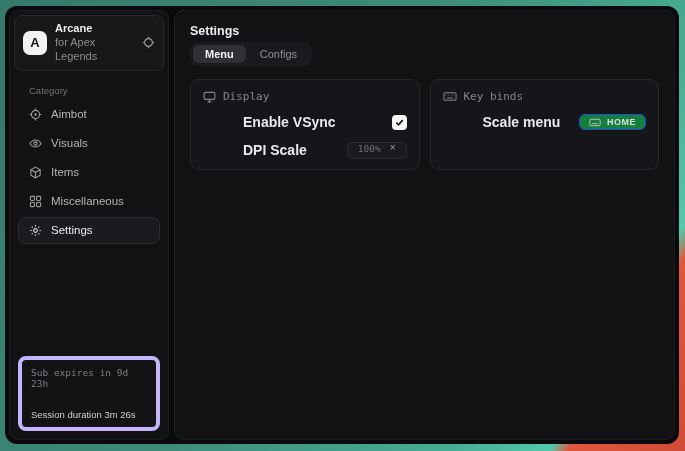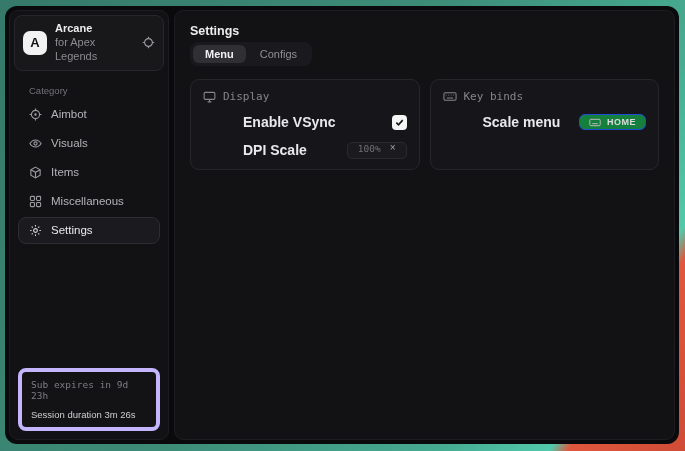--- a/index.html
+++ b/index.html
@@ -45,21 +45,21 @@
   }
   .nav-item .ic { display: flex; color: #9a9a9e; }
   .nav-item.active { background: #1b1b1f; border-color: #2d2d32; color: #e9e9eb; }
   .nav-item.active .ic { color: #d6d6d9; }
 
   .session-card {
     margin: auto 8px 8px 8px; padding: 7px 9px;
     border: 4px solid #c4b5fd; border-radius: 8px; background: #131316;
   }
   .session-line1 { font-family: "DejaVu Sans Mono", monospace; font-size: 9.5px; color: #7d7d82; }
-  .session-line2 { font-size: 9.5px; color: #cfcfd2; margin-top: 8px; }
+  .session-line2 { font-size: 9.5px; color: #cfcfd2; margin-top: 20px; }
 
   
   .main {
     flex: 1; background: #121215; border: 1px solid #1d1d21; border-radius: 9px;
     padding: 13px 15px;
   }
   .main-title { font-size: 12.5px; font-weight: 700; color: #ededef; }
 
   .tabs {
     display: inline-flex; margin-top: 4px; padding: 3px; gap: 2px;

